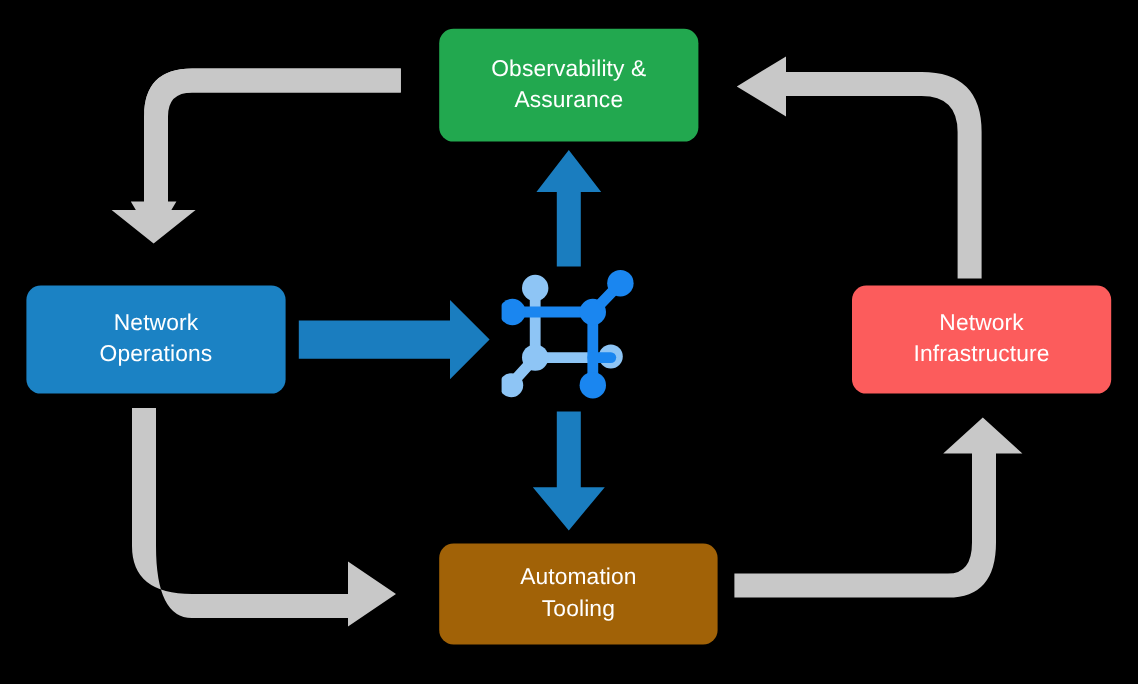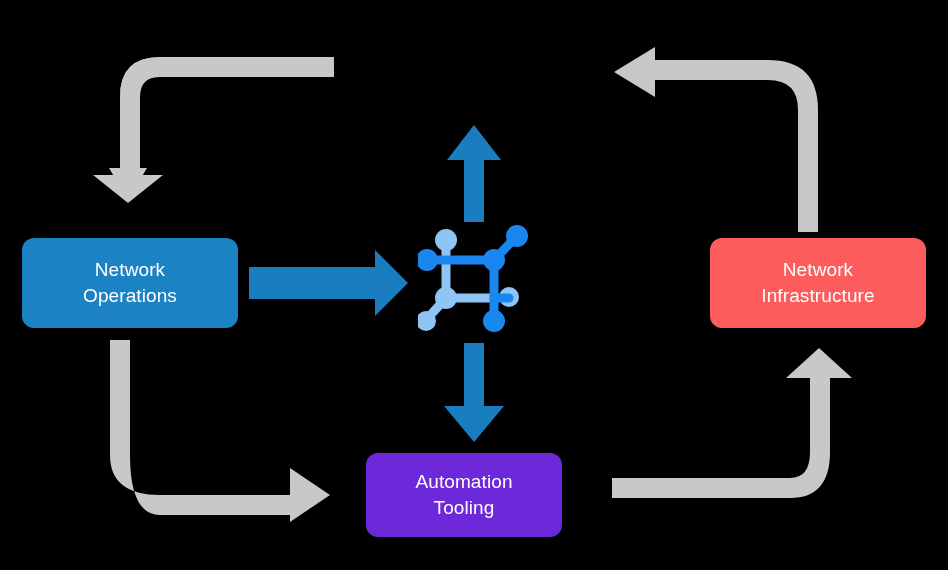--- a/index.html
+++ b/index.html
@@ -33,21 +33,21 @@
     font-size: 19px;
     line-height: 1.35;
     font-weight: 400;
     letter-spacing: .1px;
     z-index: 5;
     user-select: none;
   }
   #box-observability { left:366px; top:24px;  width:216px; height:94px; background:#22A84F; }
   #box-operations    { left:22px;  top:238px; width:216px; height:90px; background:#1B82C4; }
   #box-infrastructure{ left:710px; top:238px; width:216px; height:90px; background:#FC5C5C; }
-  #box-automation    { left:366px; top:453px; width:196px; height:84px; background:#6d28d9; }
+  #box-automation    { left:366px; top:453px; width:232px; height:84px; background:#a16207; }
   .box-label { white-space: pre-line; }
   #center-icon {
     position: absolute;
     left: 418px; top: 220px;
     width: 118px; height: 118px;
     z-index: 6;
   }
 </style>
 </head>
 <body>
@@ -151,20 +151,24 @@
       <line x1="76" y1="78" x2="91" y2="78"></line>
     </g>
     <g fill="#1A86F0">
       <circle cx="9" cy="40" r="11"></circle>
       <circle cx="76" cy="40" r="11"></circle>
       <circle cx="99" cy="16" r="11"></circle>
       <circle cx="76" cy="101" r="11"></circle>
     </g>
   </svg>
 
+  <div class="node-box" id="box-observability">
+    <span class="box-label">Observability &amp;
+Assurance</span>
+  </div>
 
   <div class="node-box" id="box-operations">
     <span class="box-label">Network
 Operations</span>
   </div>
 
   <div class="node-box" id="box-infrastructure">
     <span class="box-label">Network
 Infrastructure</span>
   </div>

